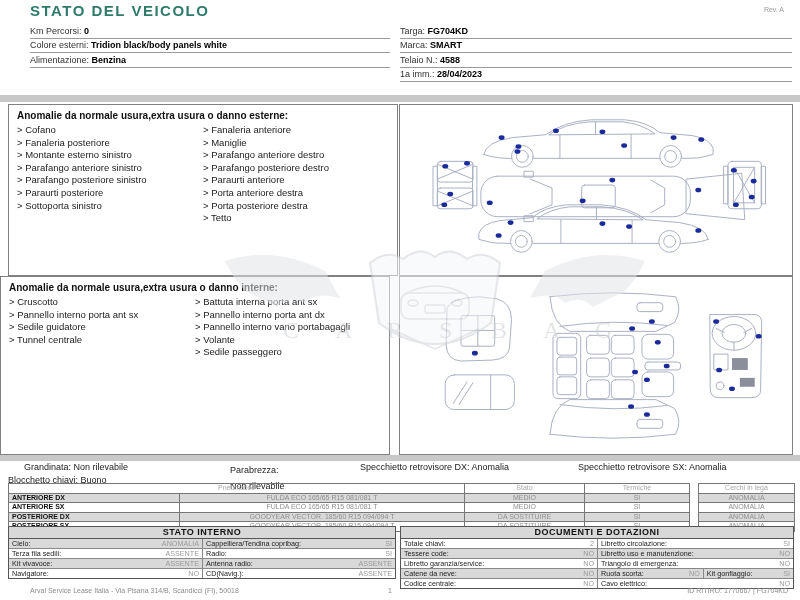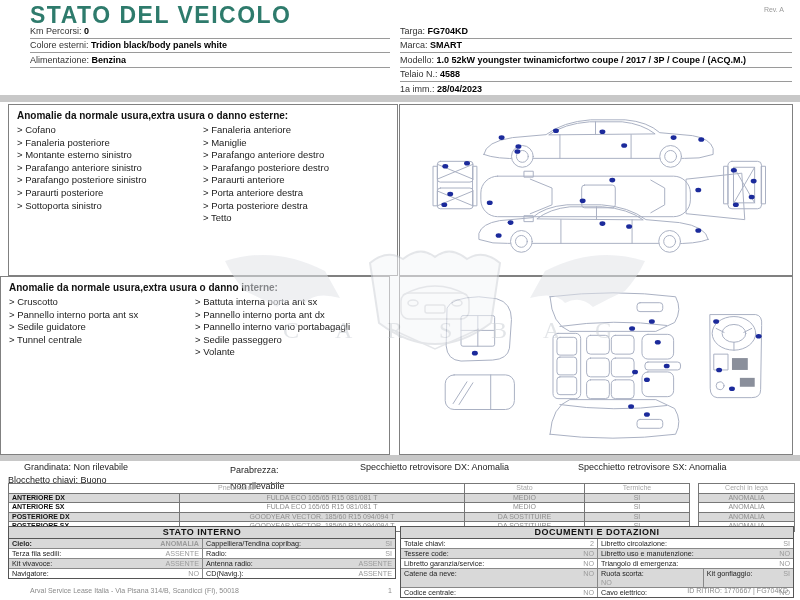--- a/index.html
+++ b/index.html
@@ -1,19 +1,19 @@
 <!DOCTYPE html>
 <html style="--accent: #2e7b6c; --dotblue: #1b2a9b; --diag: #a9b0c2;"><head>
 <meta charset="utf-8">
 <style>
   html,body{margin:0;padding:0;background:#fff;}
   .page{position:relative;width:800px;height:600px;background:#fff;overflow:hidden;
         font-family:"Liberation Sans",sans-serif;color:#222;}
   
-  .title{position:absolute;left:30px;top:2px;font-size:23px;font-weight:bold;
+  .title{position:absolute;left:30px;top:2px;font-size:15px;font-weight:bold;
          letter-spacing:1.5px;color:var(--accent,#2e7b6c);}
   .rev{position:absolute;right:16px;top:6px;font-size:7px;color:#9a9a9a;}
   .hdr{position:absolute;top:24px;font-size:9px;color:#333;}
   .hdr-left{left:30px;width:360px;}
   .hdr-right{left:400px;width:392px;}
   .hdr-row{border-bottom:1px solid #9a9a9a;padding:1.5px 0 1px;line-height:11px;}
   .hdr-row b{color:#000;}
   
   .band{position:absolute;left:0;width:800px;height:7px;background:#c8c8c8;}
   .band1{top:95px;} .band2{top:455px;height:6px;}
@@ -80,21 +80,20 @@
   <div class="rev">Rev. A</div>
 
   <div class="hdr hdr-left">
       <div class="hdr-row"><span>Km Percorsi: </span><b>0</b></div>
       <div class="hdr-row"><span>Colore esterni: </span><b>Tridion black/body panels white</b></div>
       <div class="hdr-row"><span>Alimentazione: </span><b>Benzina</b></div>
     </div>
   <div class="hdr hdr-right">
       <div class="hdr-row"><span>Targa: </span><b>FG704KD</b></div>
       <div class="hdr-row"><span>Marca: </span><b>SMART</b></div>
-      <div class="hdr-row"><span>Modello: </span><b>1.0 52kW youngster twinamicfortwo coupe / 2017 / 3P / Coupe / (ACQ.M.)</b></div>
       <div class="hdr-row"><span>Telaio N.: </span><b>4588</b></div>
       <div class="hdr-row"><span>1a imm.: </span><b>28/04/2023</b></div>
     </div>
 
   <div class="band band1"></div>
 
   <div class="box" id="ext-anom">
     <div class="anom-title">Anomalie da normale usura,extra usura o danno esterne:</div>
     <div class="anom-cols">
       <ul>
@@ -125,22 +124,22 @@
       <ul>
           <li>&gt; Cruscotto</li>
           <li>&gt; Pannello interno porta ant sx</li>
           <li>&gt; Sedile guidatore</li>
           <li>&gt; Tunnel centrale</li>
         </ul>
       <ul>
           <li>&gt; Battuta interna porta ant sx</li>
           <li>&gt; Pannello interno porta ant dx</li>
           <li>&gt; Pannello interno vano portabagagli</li>
+          <li>&gt; Volante</li>
           <li>&gt; Sedile passeggero</li>
-          <li>&gt; Volante</li>
         </ul>
     </div>
   </div>
 
   <div class="box" id="ext-diag">
     <svg width="392" height="170" viewBox="0 0 393 172">
       <g class="ln">
 
         <path d="M83,50 Q85,37 112,33 L146,30 Q163,17 191,15 L226,15 Q249,17 261,28 L294,31 Q312,34 315,44 L315,50 Q301,55 286,54 L121,54 Q96,55 83,50 Z"></path>
         <path d="M149,30 Q164,19 190,17 L223,17 Q243,19 256,29 Z"></path>
@@ -349,21 +348,21 @@
         <div class="tcell " style="width: 120px;">DA SOSTITUIRE</div>
         <div class="tcell " style="width: 105px;">SI</div>
         <div class="tgap" style="width: 8px;"></div>
         <div class="tcell first" style="width: 97px;">ANOMALIA</div>
       </div>
     </div>
 
   <div class="bt" id="stato-interno">
       <div class="bt-head">STATO INTERNO</div>
       <div class="bt-row shade">
-        <div class="bt-cell" style="width: 50%; font-weight: bold;">
+        <div class="bt-cell" style="width: 50%;">
           <span class="bl">Cielo:</span>
           <span class="bv">ANOMALIA</span>
         </div>
         <div class="bt-cell" style="width: 50%;">
           <span class="bl">Cappelliera/Tendina copribag:</span>
           <span class="bv">SI</span>
         </div>
       </div>
       <div class="bt-row">
         <div class="bt-cell" style="width: 50%;">
@@ -426,21 +425,21 @@
         <div class="bt-cell" style="width: 50%;">
           <span class="bl">Triangolo di emergenza:</span>
           <span class="bv">NO</span>
         </div>
       </div>
       <div class="bt-row shade">
         <div class="bt-cell" style="width: 50%;">
           <span class="bl">Catene da neve:</span>
           <span class="bv">NO</span>
         </div>
-        <div class="bt-cell" style="width: 27%; flex-direction: column;">
+        <div class="bt-cell" style="width: 27%;">
           <span class="bl">Ruota scorta:</span>
           <span class="bv">NO</span>
         </div>
         <div class="bt-cell" style="width: 23%;">
           <span class="bl">Kit gonfiaggio:</span>
           <span class="bv">SI</span>
         </div>
       </div>
       <div class="bt-row">
         <div class="bt-cell" style="width: 50%;">

